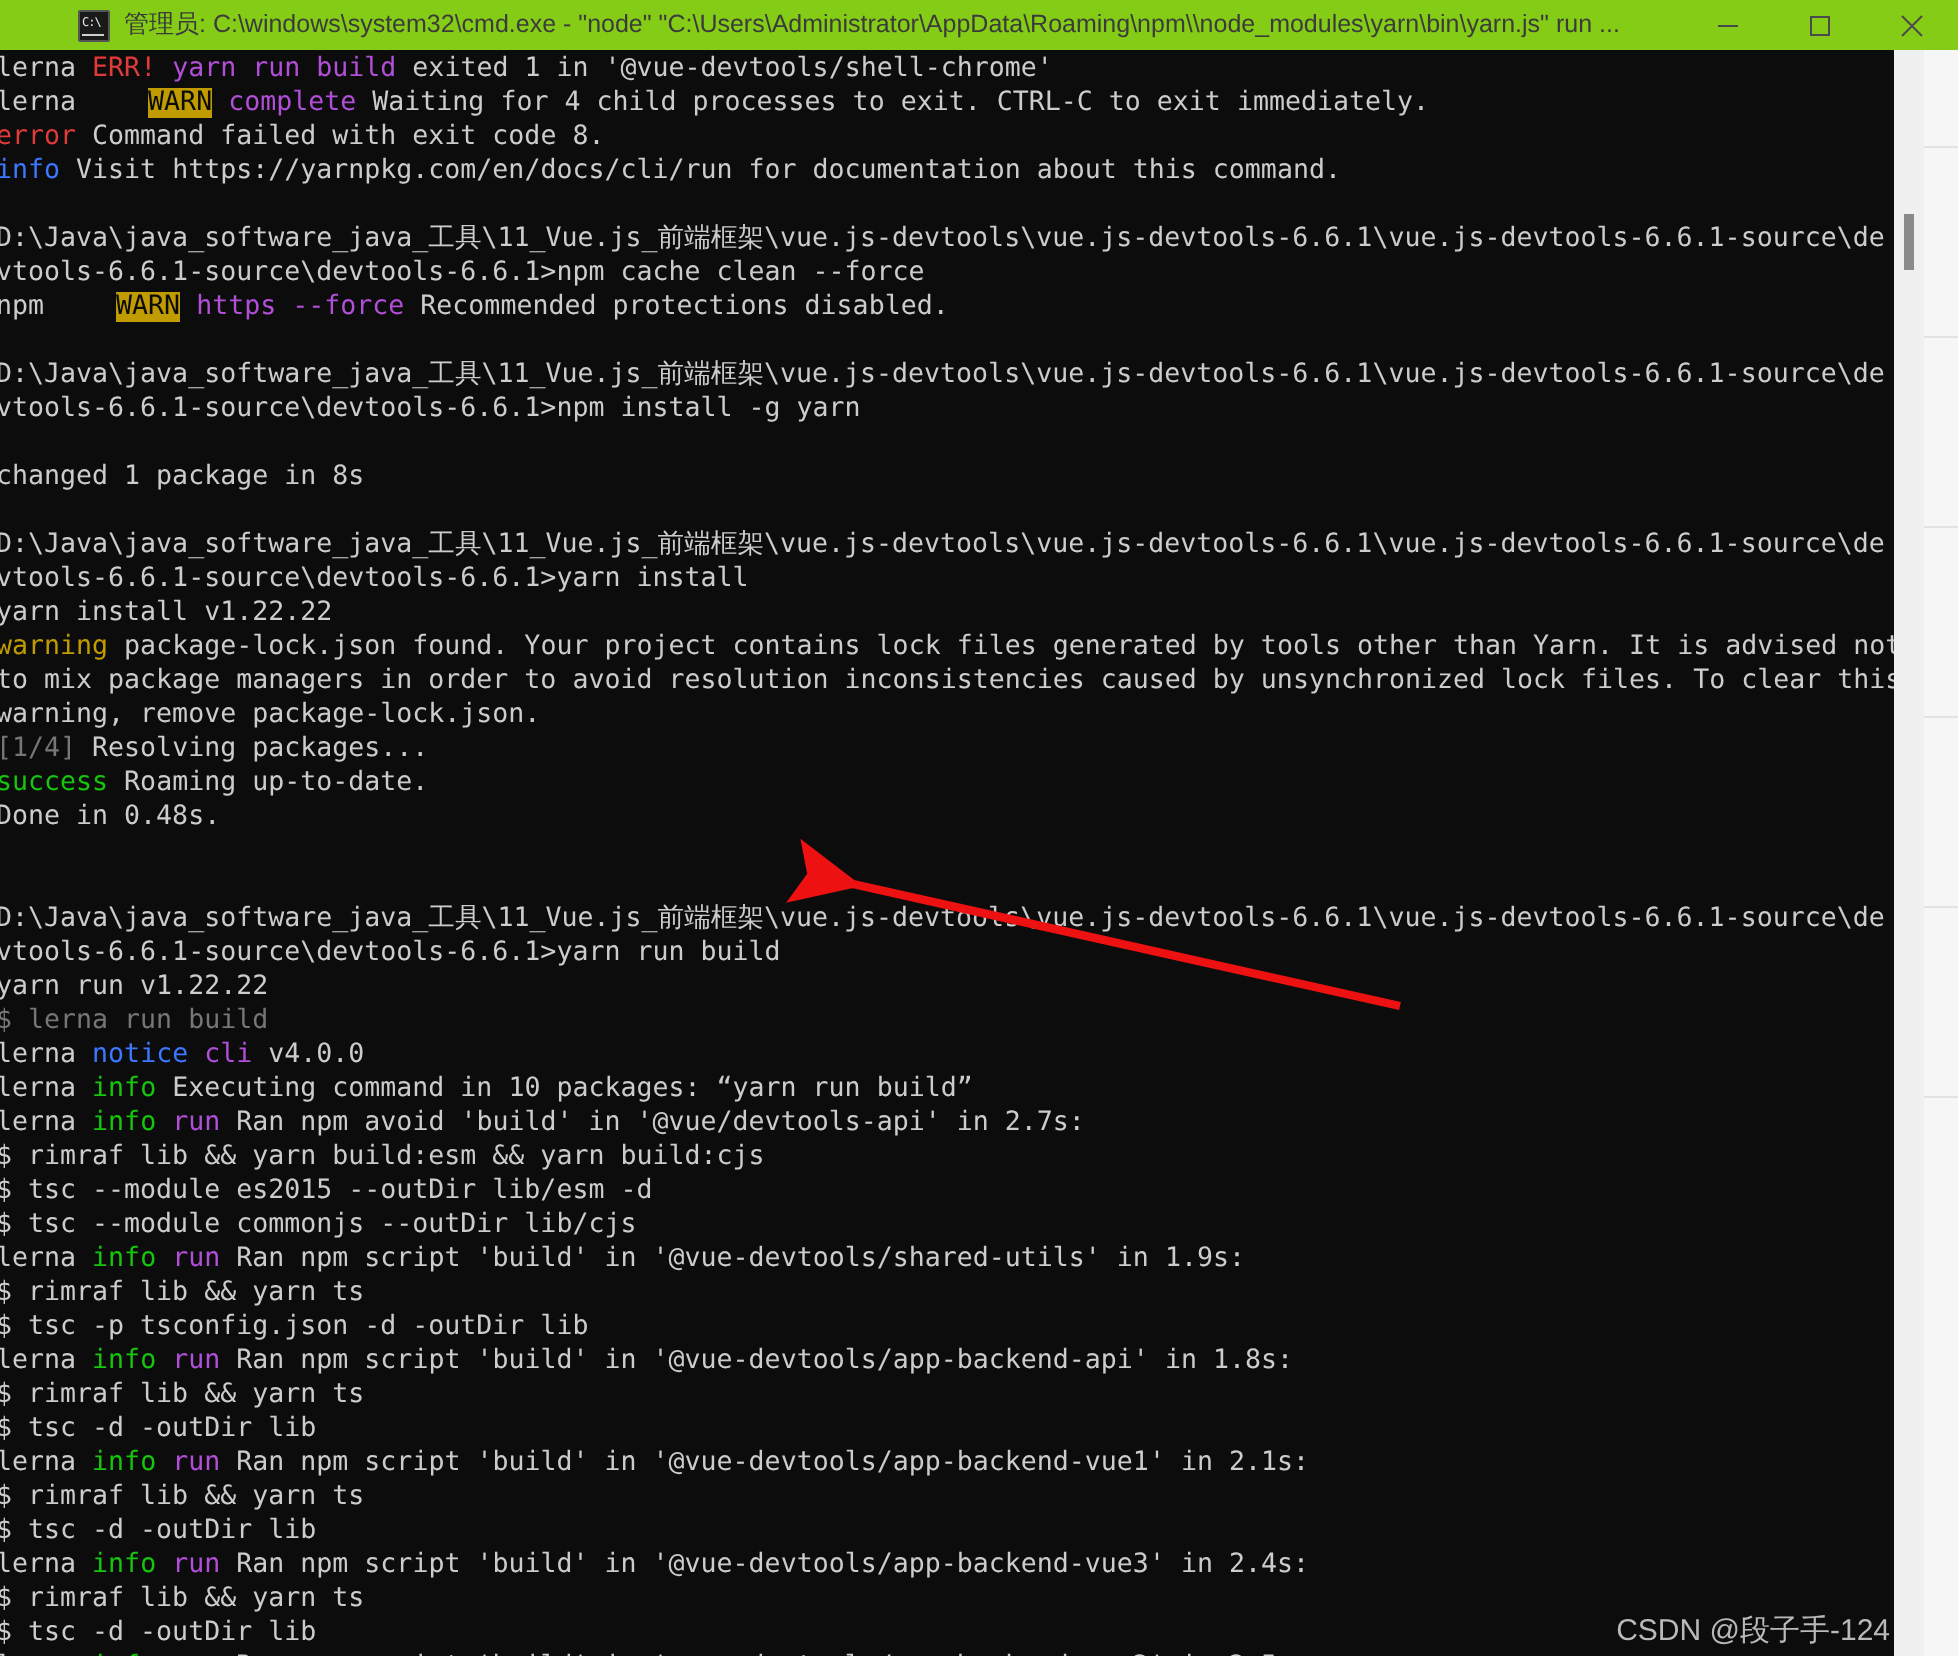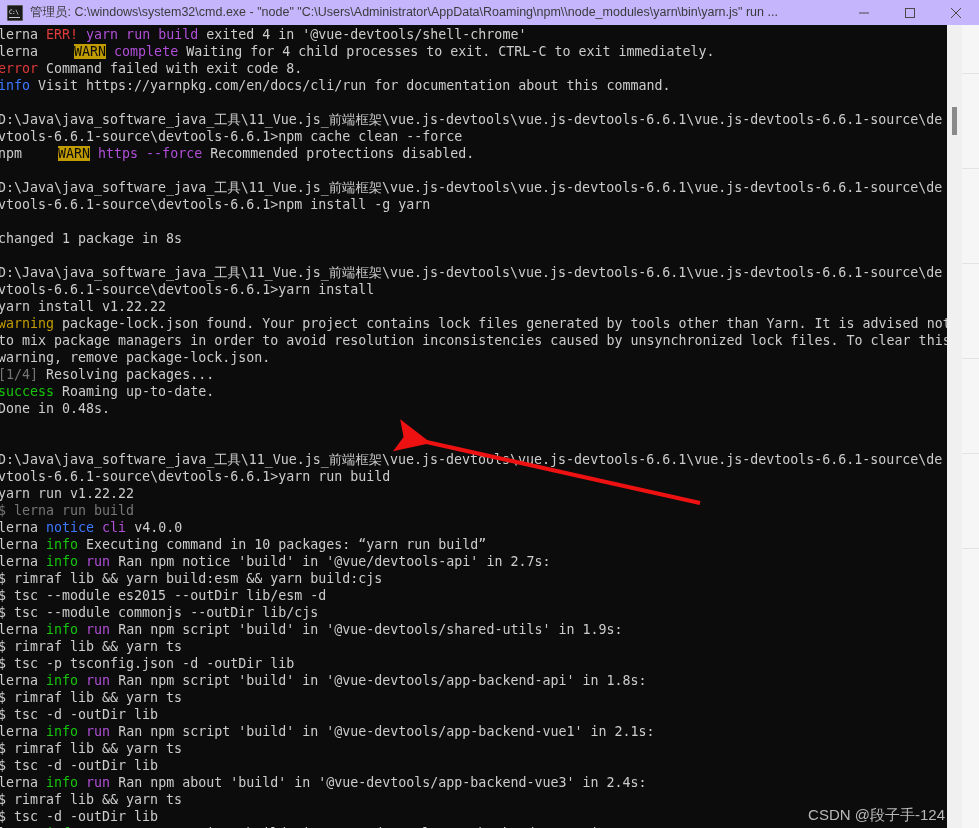--- a/index.html
+++ b/index.html
@@ -17,25 +17,26 @@
     height: 828px;
     background: #ffffff;
     overflow: hidden;
   }
 
   
   .titlebar {
     position: absolute;
     top: 0; left: 0;
     width: 979px; height: 25px;
-    background: #c4b5fd;
+    background: #84cc16;
     display: flex;
     align-items: center;
     border-bottom: 0;
     z-index: 30;
+    padding-left: 32px;
   }
   .tb-icon {
     width: 16px; height: 16px;
     margin-left: 7px; margin-right: 7px;
     background: #1a1a1a;
     border: 1px solid #555;
     position: relative;
     flex: 0 0 auto;
     border-radius: 1px;
   }
@@ -204,21 +205,21 @@
         <svg width="12" height="12" viewBox="0 0 12 12">
             <line x1="1" y1="1" x2="11" y2="11" stroke="#4a4a4a" stroke-width="1"></line>
             <line x1="11" y1="1" x2="1" y2="11" stroke="#4a4a4a" stroke-width="1"></line>
           </svg>
       </div>
     </div>
   </div>
 
   <div class="console">
     <div class="term" id="term">
-        <div class="line"><span class="c-white">lerna </span><span class="c-red">ERR!</span><span class="c-white"> </span><span class="c-magenta">yarn run build</span><span class="c-white"> exited 4 in '@vue-devtools/shell-chrome'</span></div>
+        <div class="line"><span class="c-white">lerna </span><span class="c-red">ERR!</span><span class="c-white"> </span><span class="c-magenta">yarn run build</span><span class="c-white"> exited 1 in '@vue-devtools/shell-chrome'</span></div>
         <div class="line"><span class="c-white">lerna </span><span class="badge-warn">WARN</span><span class="c-white"> </span><span class="c-magenta">complete</span><span class="c-white"> Waiting for 4 child processes to exit. CTRL-C to exit immediately.</span></div>
         <div class="line"><span class="c-red">error</span><span class="c-white"> Command failed with exit code 8.</span></div>
         <div class="line"><span class="c-blue">info</span><span class="c-white"> Visit https://yarnpkg.com/en/docs/cli/run for documentation about this command.</span></div>
         <div class="line"><span class="c-white"></span></div>
         <div class="line"><span class="c-white">D:\Java\java_software_java_工具\11_Vue.js_前端框架\vue.js-devtools\vue.js-devtools-6.6.1\vue.js-devtools-6.6.1-source\de</span></div>
         <div class="line"><span class="c-white">vtools-6.6.1-source\devtools-6.6.1&gt;npm cache clean --force</span></div>
         <div class="line"><span class="c-white">npm </span><span class="badge-warn">WARN</span><span class="c-white"> </span><span class="c-magenta">https --force</span><span class="c-white"> Recommended protections disabled.</span></div>
         <div class="line"><span class="c-white"></span></div>
         <div class="line"><span class="c-white">D:\Java\java_software_java_工具\11_Vue.js_前端框架\vue.js-devtools\vue.js-devtools-6.6.1\vue.js-devtools-6.6.1-source\de</span></div>
         <div class="line"><span class="c-white">vtools-6.6.1-source\devtools-6.6.1&gt;npm install -g yarn</span></div>
@@ -235,34 +236,34 @@
         <div class="line"><span class="c-green">success</span><span class="c-white"> Roaming up-to-date.</span></div>
         <div class="line"><span class="c-white">Done in 0.48s.</span></div>
         <div class="line"><span class="c-white"></span></div>
         <div class="line"><span class="c-white"></span></div>
         <div class="line"><span class="c-white">D:\Java\java_software_java_工具\11_Vue.js_前端框架\vue.js-devtools\vue.js-devtools-6.6.1\vue.js-devtools-6.6.1-source\de</span></div>
         <div class="line"><span class="c-white">vtools-6.6.1-source\devtools-6.6.1&gt;yarn run build</span></div>
         <div class="line"><span class="c-white">yarn run v1.22.22</span></div>
         <div class="line"><span class="c-dim">$ lerna run build</span></div>
         <div class="line"><span class="c-white">lerna </span><span class="c-blue">notice</span><span class="c-white"> </span><span class="c-magenta">cli</span><span class="c-white"> v4.0.0</span></div>
         <div class="line"><span class="c-white">lerna </span><span class="c-green">info</span><span class="c-white"> Executing command in 10 packages: “yarn run build”</span></div>
-        <div class="line"><span class="c-white">lerna </span><span class="c-green">info</span><span class="c-white"> </span><span class="c-magenta">run</span><span class="c-white"> Ran npm notice 'build' in '@vue/devtools-api' in 2.7s:</span></div>
+        <div class="line"><span class="c-white">lerna </span><span class="c-green">info</span><span class="c-white"> </span><span class="c-magenta">run</span><span class="c-white"> Ran npm avoid 'build' in '@vue/devtools-api' in 2.7s:</span></div>
         <div class="line"><span class="c-white">$ rimraf lib &amp;&amp; yarn build:esm &amp;&amp; yarn build:cjs</span></div>
         <div class="line"><span class="c-white">$ tsc --module es2015 --outDir lib/esm -d</span></div>
         <div class="line"><span class="c-white">$ tsc --module commonjs --outDir lib/cjs</span></div>
         <div class="line"><span class="c-white">lerna </span><span class="c-green">info</span><span class="c-white"> </span><span class="c-magenta">run</span><span class="c-white"> Ran npm script 'build' in '@vue-devtools/shared-utils' in 1.9s:</span></div>
         <div class="line"><span class="c-white">$ rimraf lib &amp;&amp; yarn ts</span></div>
         <div class="line"><span class="c-white">$ tsc -p tsconfig.json -d -outDir lib</span></div>
         <div class="line"><span class="c-white">lerna </span><span class="c-green">info</span><span class="c-white"> </span><span class="c-magenta">run</span><span class="c-white"> Ran npm script 'build' in '@vue-devtools/app-backend-api' in 1.8s:</span></div>
         <div class="line"><span class="c-white">$ rimraf lib &amp;&amp; yarn ts</span></div>
         <div class="line"><span class="c-white">$ tsc -d -outDir lib</span></div>
         <div class="line"><span class="c-white">lerna </span><span class="c-green">info</span><span class="c-white"> </span><span class="c-magenta">run</span><span class="c-white"> Ran npm script 'build' in '@vue-devtools/app-backend-vue1' in 2.1s:</span></div>
         <div class="line"><span class="c-white">$ rimraf lib &amp;&amp; yarn ts</span></div>
         <div class="line"><span class="c-white">$ tsc -d -outDir lib</span></div>
-        <div class="line"><span class="c-white">lerna </span><span class="c-green">info</span><span class="c-white"> </span><span class="c-magenta">run</span><span class="c-white"> Ran npm about 'build' in '@vue-devtools/app-backend-vue3' in 2.4s:</span></div>
+        <div class="line"><span class="c-white">lerna </span><span class="c-green">info</span><span class="c-white"> </span><span class="c-magenta">run</span><span class="c-white"> Ran npm script 'build' in '@vue-devtools/app-backend-vue3' in 2.4s:</span></div>
         <div class="line"><span class="c-white">$ rimraf lib &amp;&amp; yarn ts</span></div>
         <div class="line"><span class="c-white">$ tsc -d -outDir lib</span></div>
         <div class="line"><span class="c-white">lerna </span><span class="c-green">info</span><span class="c-white"> </span><span class="c-magenta">run</span><span class="c-white"> Ran npm script 'build' in '@vue-devtools/app-backend-vue2' in 2.5s:</span></div>
       </div>
   </div>
 
   <div class="scrollbar">
     <div class="sb-thumb"></div>
   </div>
 

